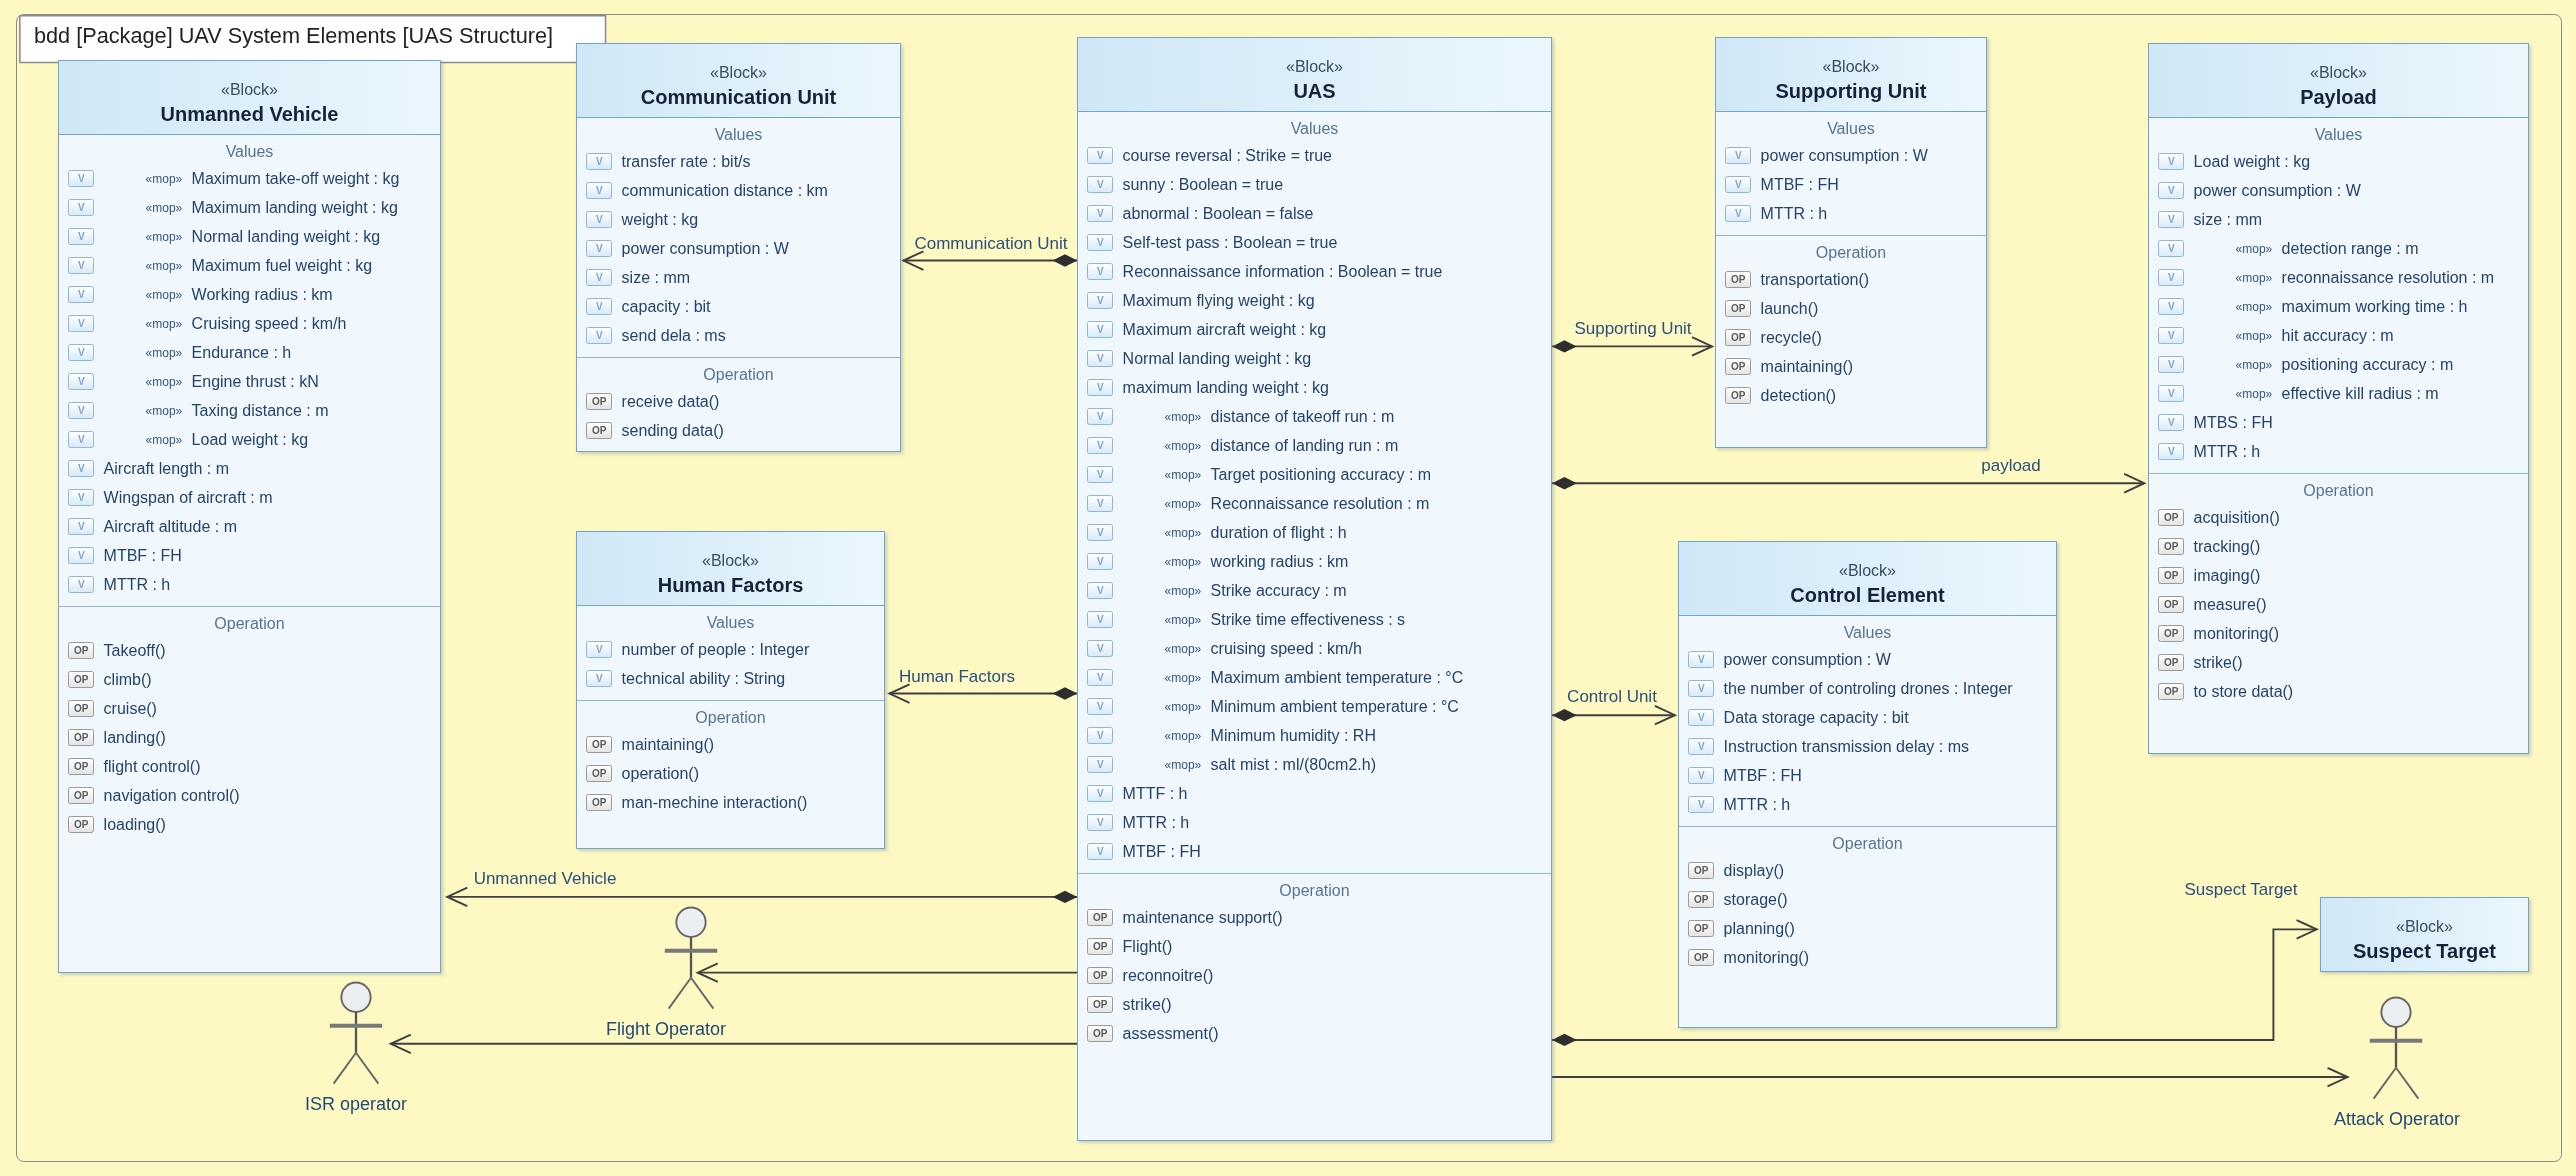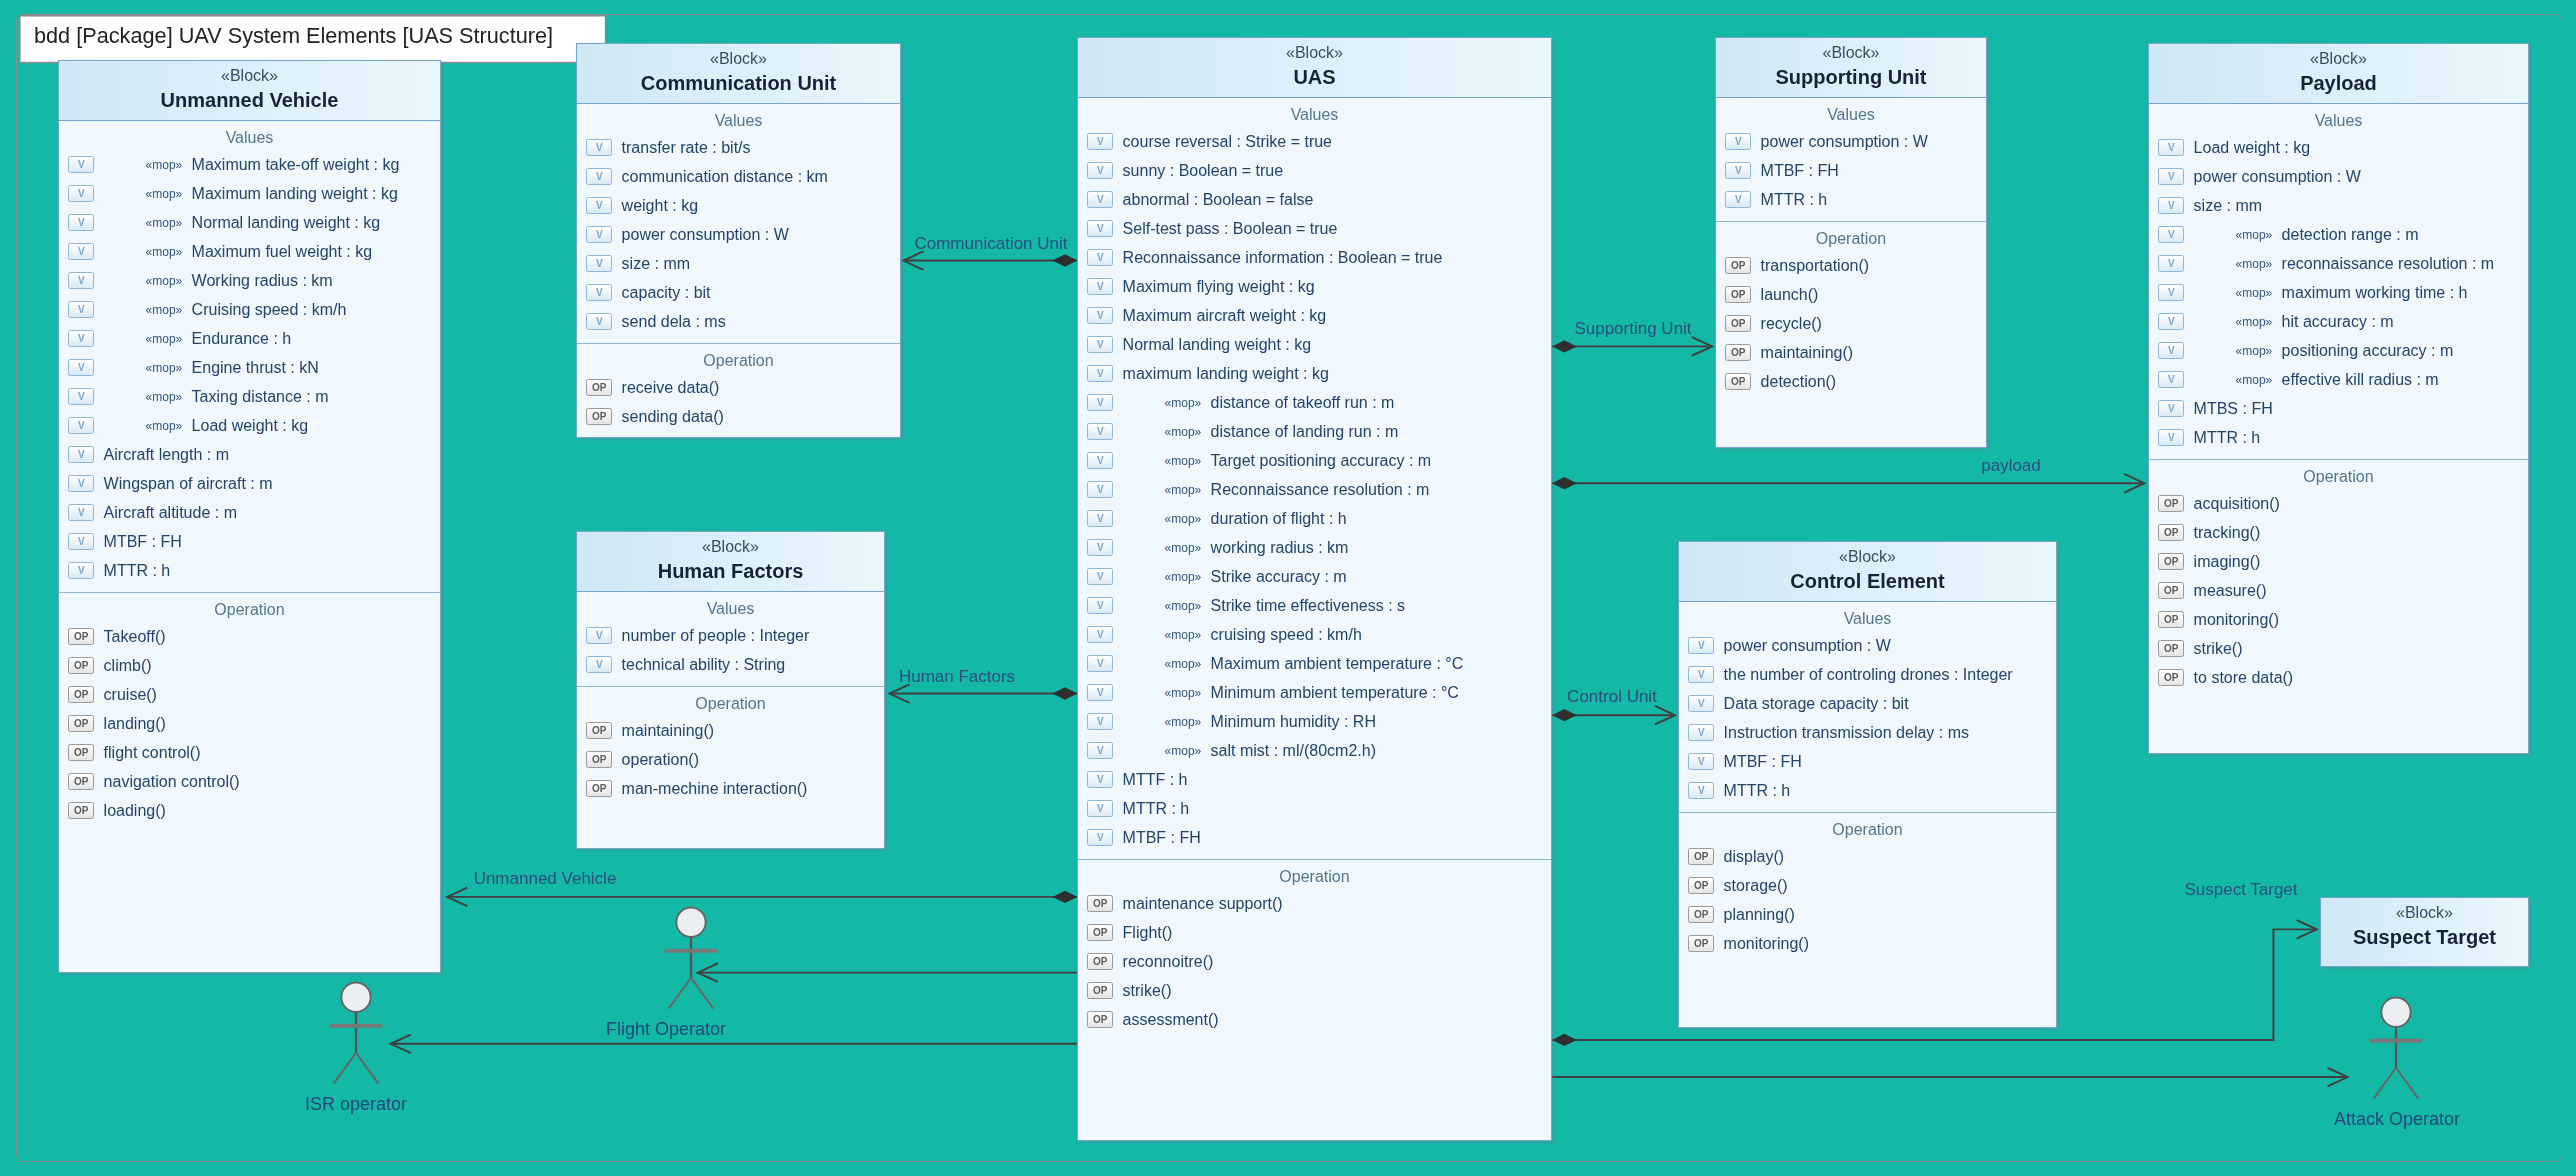--- a/index.html
+++ b/index.html
@@ -1,29 +1,29 @@
 <!DOCTYPE html>
 <html style="--block-border: #74a4cc; --header-left: #cfe7f6; --header-right: #ebf7fd; --body-fill: #f1f8fd; --line: #3f3f3f; --label-text: #2a4f7d; --member-text: #24436a;font-size:12.4px"><head>
 <meta charset="utf-8">
 <style>
   html,body{margin:0;padding:0;background:#ffffff;}
-  .canvas{position:relative;width:2576px;height:1176px;background:#14b8a6;
+  .canvas{position:relative;width:2576px;height:1176px;background:#fef9c3;
           font-family:"Liberation Sans","DejaVu Sans",sans-serif;overflow:hidden;}
   .frame{position:absolute;left:15.5px;top:14px;width:2544px;height:1146px;
          border:1.5px solid #8a8a8a;border-radius:7.7px;background:transparent;}
   .frame-tab{position:absolute;left:16px;top:14.7px;width:611px;height:49px;}
   .frame-tab-text{position:absolute;left:34px;top:23px;font-size:21.7px;color:#222;white-space:nowrap;}
   #edge-layer{position:absolute;left:0;top:0;z-index:1;}
   #blocks,#labels,#actors{position:absolute;left:0;top:0;z-index:2;}
   .block{position:absolute;background:var(--body-fill,#f1f8fd);border:1.5px solid var(--block-border,#74a4cc);
          box-shadow:2.3px 2.3px 3.1px rgba(110,130,150,.35);display:flex;flex-direction:column;box-sizing:border-box;}
   .block-header{background:linear-gradient(90deg,var(--header-left,#cfe7f6),var(--header-right,#ebf7fd));
                 border-bottom:1.5px solid var(--block-border,#74a4cc);text-align:center;padding:6.2px 4.6px 7.7px;}
   .block.header-only .block-header{border-bottom:none;flex:1;}
-  .stereotype{font-size:16px;color:#3c4c60;}
+  .stereotype{font-size:16px;color:#3c4c60;margin-top:14px;}
   .block-name{font-size:20px;font-weight:bold;color:#152238;margin-top:3.9px;white-space:nowrap;}
   .sections{display:flex;flex-direction:column;}
   .section{padding:4.6px 0 6.2px;}
   .section + .section{border-top:1.5px solid #8fb6d8;}
   .section-title{text-align:center;font-size:16px;color:#54748f;height:25px;line-height:25px;}
   .row{height:29px;display:flex;align-items:center;padding:0 9.3px;}
   .mini-icon{width:26px;height:17px;margin-right:9.3px;border-radius:2.3px;display:flex;align-items:center;
              justify-content:center;font-size:10px;font-weight:bold;flex:none;box-sizing:border-box;}
   .mini-icon.v,.mini-icon.c{border:1.5px solid #8fb7da;color:#7fa6c9;background:linear-gradient(#ffffff,#d9eaf6);}
   .mini-icon.op{border:1.5px solid #9a9a9a;color:#5c5c5c;background:linear-gradient(#ffffff,#e4e4e4);}

